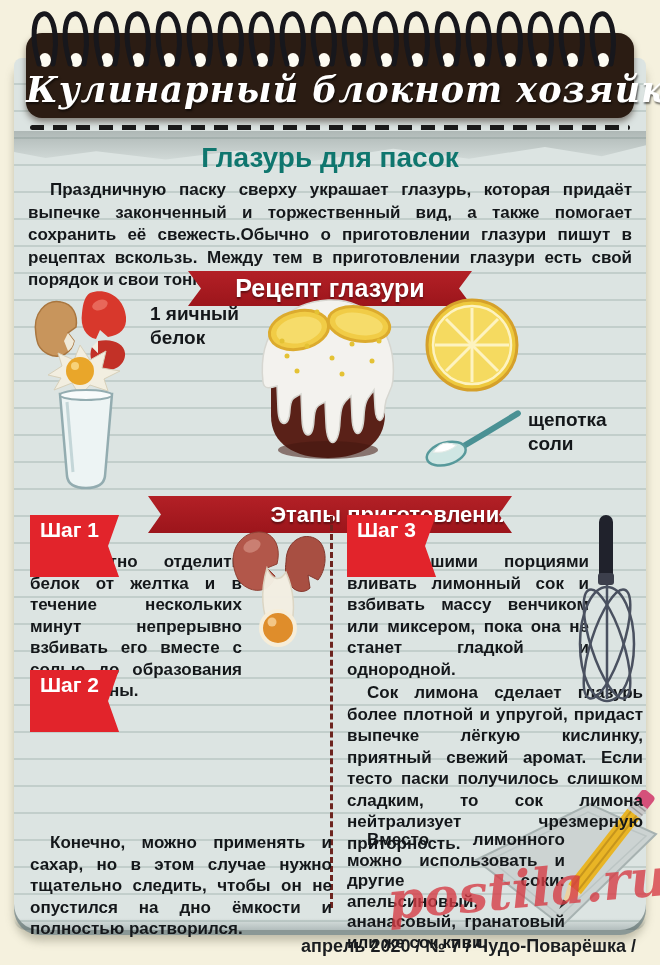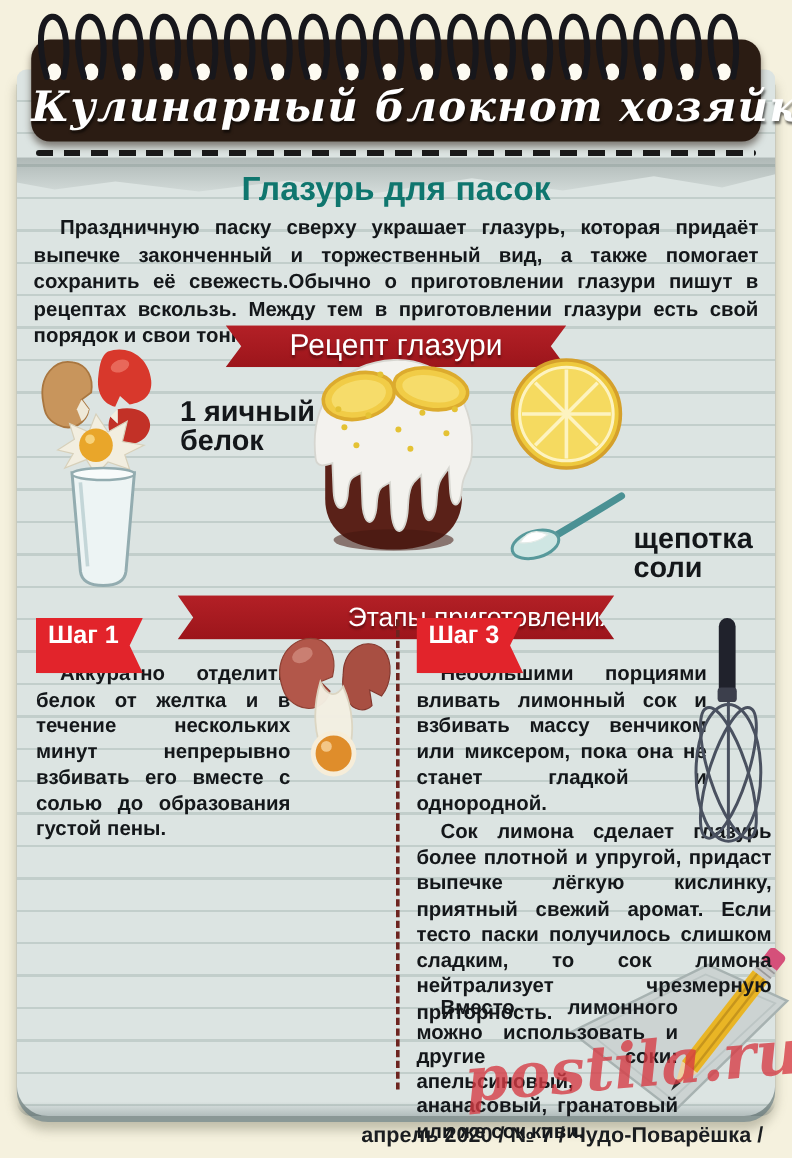--- a/index.html
+++ b/index.html
@@ -31,36 +31,36 @@
     clip-path:polygon(0 0,100% 0,100% 34%,93% 60%,84% 38%,72% 66%,60% 42%,47% 72%,36% 46%,24% 68%,13% 48%,5% 64%,0 50%);}
 
   
   .article-title{position:absolute;left:0;right:0;top:142px;text-align:center;z-index:3;
     color:#0f766e;font-size:28px;font-weight:bold;}
   .intro{position:absolute;left:28px;top:179px;width:604px;z-index:3;color:#14171a;
     font-size:17px;line-height:22.5px;font-weight:bold;text-align:justify;text-indent:22px;}
 
   
   .ribbon{position:absolute;z-index:3;background:linear-gradient(180deg,#b32026,#9c151b);
-    color:#fff;font-weight:normal;text-align:center;
+    color:#fff;font-weight:bold;text-align:center;
     clip-path:polygon(0 0,100% 0,calc(100% - 13px) 50%,100% 100%,0 100%,13px 50%);
     filter:drop-shadow(0 3px 2px rgba(40,20,15,.45));text-shadow:0 2px 2px rgba(0,0,0,.4);}
   .ribbon-recipe{left:188px;top:271px;width:284px;height:35px;line-height:35px;font-size:25px;}
   .ribbon-stages{left:148px;top:496px;width:364px;height:37px;line-height:37px;font-size:22px;text-align:right;}
 
   
-  .ing-label{position:absolute;z-index:3;color:#14171a;font-size:24px;line-height:24px;
-    font-weight:bold;white-space:pre-line;margin-top:30px;}
+  .ing-label{position:absolute;z-index:3;color:#14171a;font-size:19px;line-height:24px;
+    font-weight:bold;white-space:pre-line;}
   .svg-abs{position:absolute;z-index:3;}
 
   
   .divider{position:absolute;left:330px;top:516px;height:392px;width:0;z-index:3;
     border-left:3px dashed #6d241f;}
   .flag{position:absolute;z-index:4;background:#e2242b;color:#fff;font-weight:bold;
-    font-size:21px;line-height:30px;height:46px;padding:0 20px 0 10px;
+    font-size:21px;line-height:30px;height:46px;padding:0 20px 16px 10px;
     clip-path:polygon(0 0,100% 0,calc(100% - 11px) 50%,100% 100%,0 100%);
     filter:drop-shadow(3px 3px 0 rgba(122,18,20,.85));}
   .flag-1{left:30px;top:515px;}
   .flag-3{left:347px;top:515px;}
   .flag-2{left:30px;top:670px;}
   .step-p{position:absolute;z-index:3;color:#14171a;font-size:17px;line-height:21.5px;
     font-weight:bold;text-align:justify;text-indent:20px;}
   .p-step1{left:30px;top:551px;width:212px;}
   .p-step2a{left:30px;top:702px;width:302px;}
   .p-step2b{left:30px;top:832px;width:302px;}
@@ -192,22 +192,24 @@
   </svg>
   <div class="ing-label" style="left:528px;top:408px;width:120px">щепотка
 соли</div>
 
   <div class="ribbon ribbon-stages">Этапы приготовления</div>
 
   <div class="divider"></div>
 
   <div class="flag flag-1">Шаг 1</div>
   <div class="flag flag-3">Шаг 3</div>
+  <div class="flag flag-2">Шаг 2</div>
 
   <div class="step-p p-step1">Акку́ратно отделить белок от желтка и в течение нескольких минут непрерывно взбивать его вместе с солью до образования густой пены.</div>
+  <div class="step-p p-step2b">Конечно, можно применять и сахар, но в этом случае нужно тщательно следить, чтобы он не опустился на дно ёмкости и полностью растворился.</div>
   <div class="step-p p-step3a">Небольшими порциями вливать лимонный сок и взбивать массу венчиком или миксером, пока она не станет гладкой и однородной.</div>
   <div class="step-p p-step3b">Сок лимона сделает глазурь более плотной и упругой, придаст выпечке лёгкую кислинку, приятный свежий аромат. Если тесто паски получилось слишком сладким, то сок лимона нейтрализует чрезмерную приторность.</div>
   <div class="step-p p-step3c">Вместо лимонного можно использовать и другие соки: апельсиновый, ананасовый, гранатовый или же сок киви.</div>
 
   <svg class="svg-abs" style="left:222px;top:522px" width="108" height="142" viewBox="0 0 108 142">
     <path d="M12,46 C6,20 30,4 46,12 C56,18 58,30 55,42 L45,46 L53,54 C50,66 38,72 26,66 C16,61 14,54 12,46 Z" fill="#b2574a" stroke="#8e4033" stroke-width="1"></path>
     <ellipse cx="30" cy="24" rx="9" ry="6" fill="#d08a7c" opacity=".8" transform="rotate(-25 30 24)"></ellipse>
     <path d="M64,40 C64,16 86,8 98,20 C106,30 104,48 96,58 L86,53 L88,66 C82,72 72,70 68,62 C63,54 63,47 64,40 Z" fill="#a84f42" stroke="#84382e" stroke-width="1"></path>
     <path d="M45,46 C38,70 40,92 48,106 C52,118 64,118 68,106 C74,90 72,68 64,50 C58,60 50,58 45,46 Z" fill="#f3efe3" stroke="#dcd5c2" stroke-width="1.5" opacity=".97"></path>
     <circle cx="56" cy="106" r="17" fill="#df8d2b" stroke="#f6edd9" stroke-width="4"></circle>

